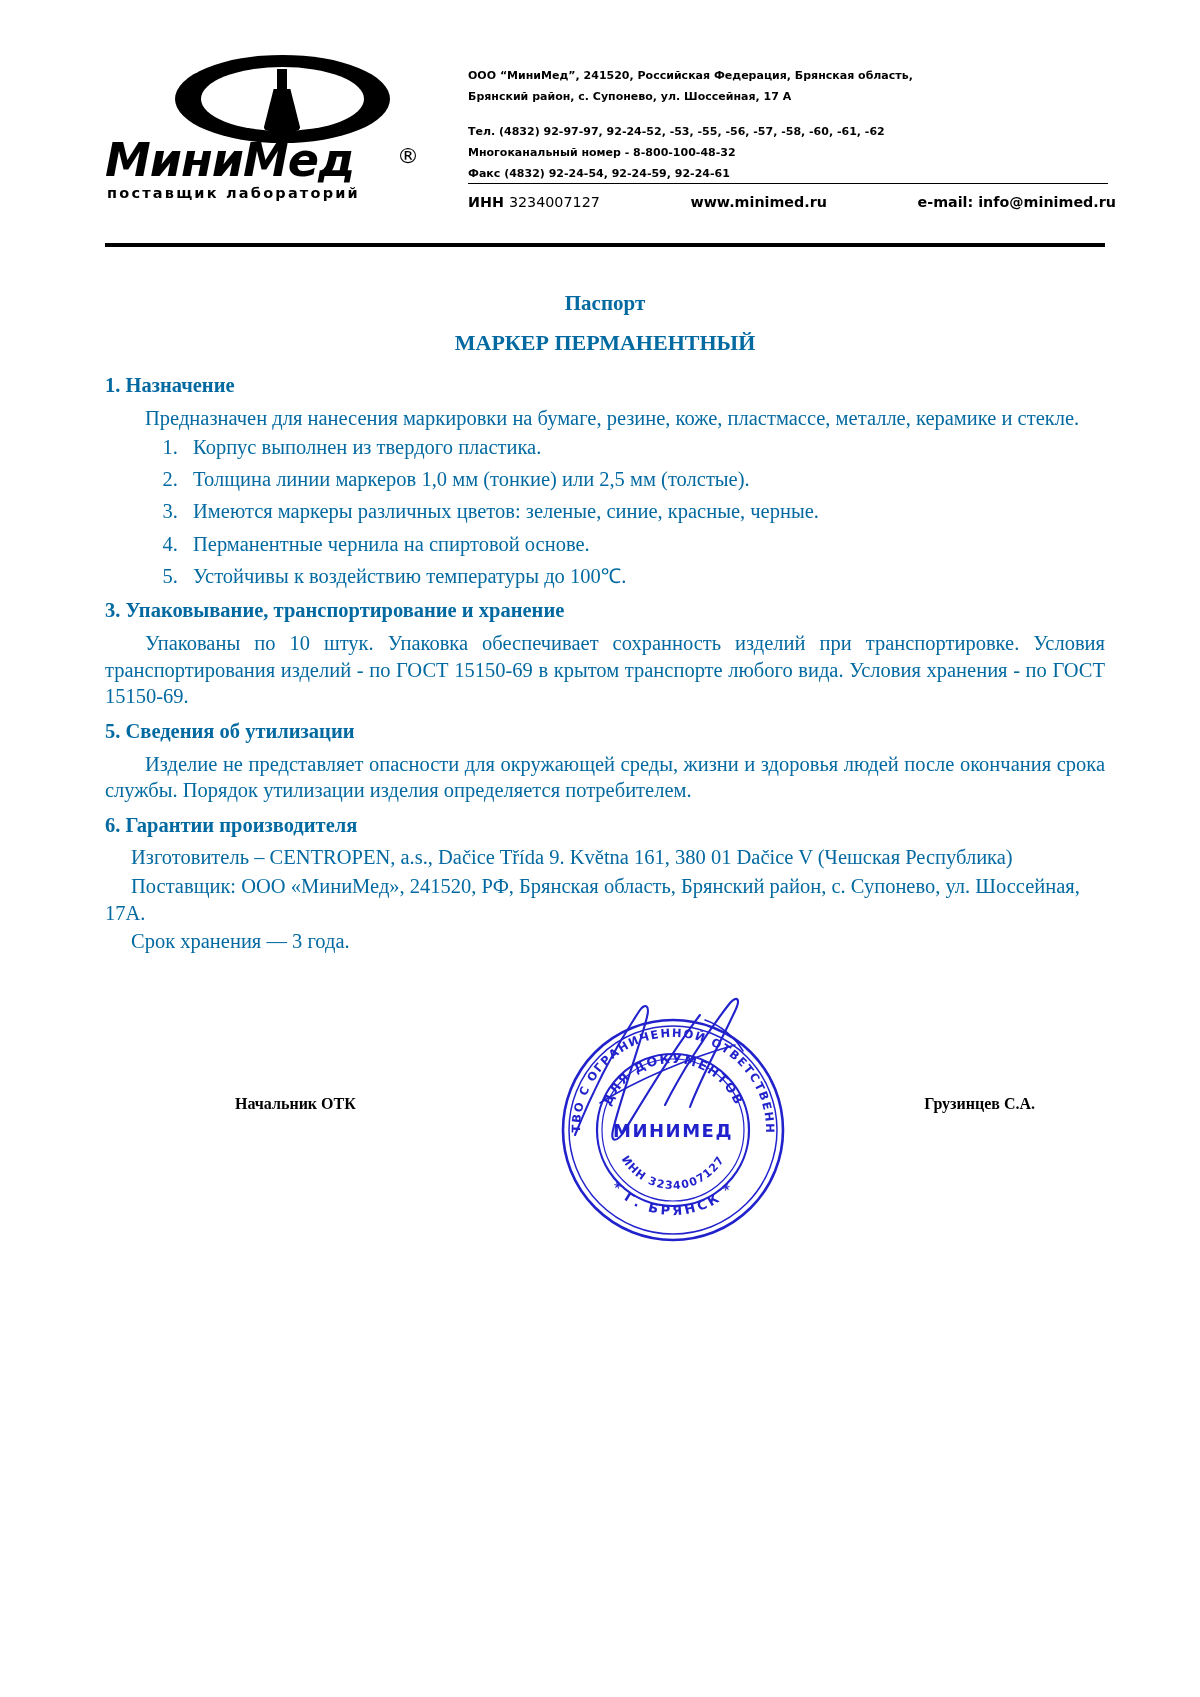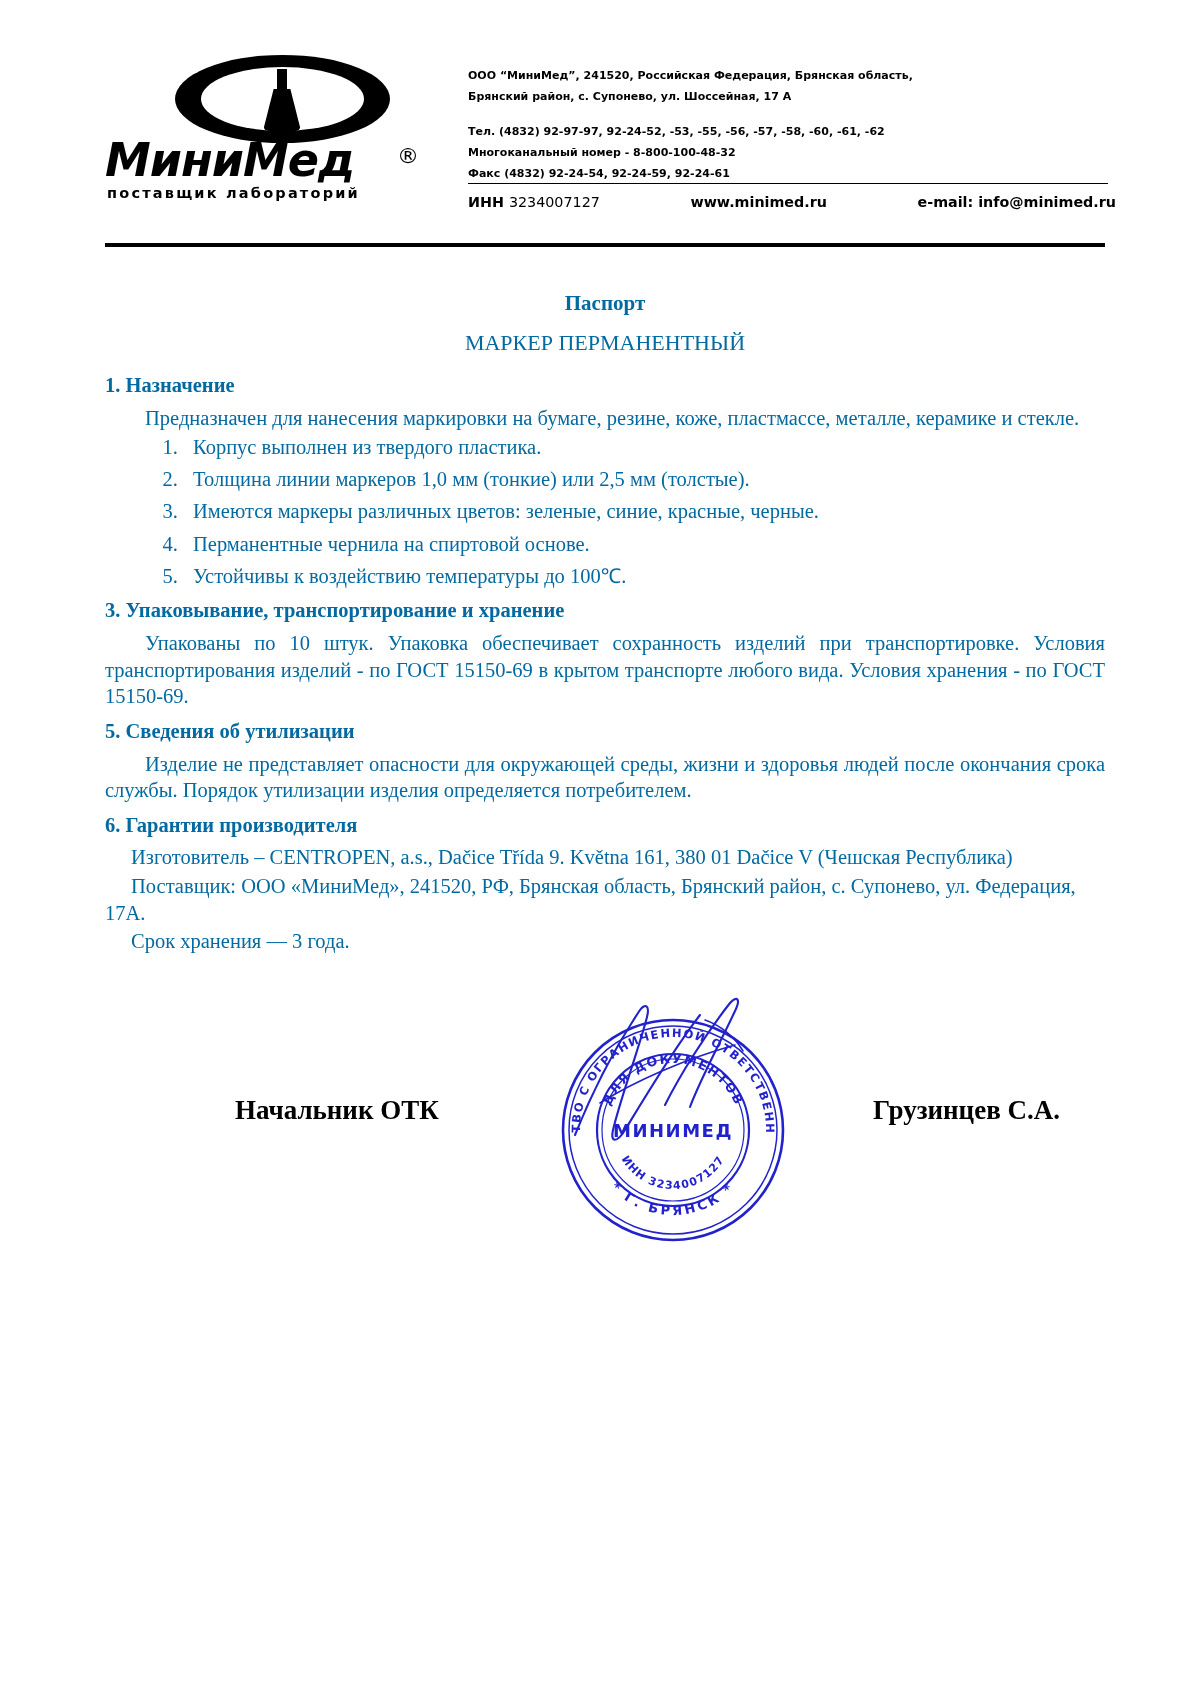--- a/index.html
+++ b/index.html
@@ -184,21 +184,21 @@
     line-height: 1.30;
     color: #0369a1;
   }
   .t-title {
     font-weight: bold;
     font-size: 21px;
     text-align: center;
     margin-bottom: 12px;
   }
   .t-subtitle {
-    font-weight: normal;
+    font-weight: bold;
     font-size: 22px;
     text-align: center;
     margin-bottom: 14px;
   }
   .sec-head {
     font-weight: bold;
     font-size: 20.5px;
     text-align: left;
     margin-top: 8px;
     margin-bottom: 6px;
@@ -230,24 +230,24 @@
   
   .sign-row {
     position: absolute;
     left: 105px;
     top: 1095px;
     width: 1000px;
     display: flex;
     justify-content: space-between;
     font-family: "Liberation Serif", serif;
     font-weight: bold;
-    font-size: 27px;
+    font-size: 16px;
   }
   .sign-left { margin-left: 130px; }
-  .sign-right { margin-right: 45px; }
+  .sign-right { margin-right: 70px; }
 
   
   .stamp {
     position: absolute;
     left: 558px;
     top: 1015px;
     width: 230px;
     height: 230px;
   }
   .stamp svg { display: block; }
@@ -322,21 +322,21 @@
     </ol>
 
     <div class="sec-head">3.  Упаковывание, транспортирование и хранение</div>
     <p class="para">Упакованы по 10 штук. Упаковка обеспечивает сохранность изделий при транспортировке. Условия транспортирования изделий - по ГОСТ 15150-69 в крытом транспорте любого вида. Условия хранения - по ГОСТ 15150-69.</p>
 
     <div class="sec-head">5.  Сведения об утилизации</div>
     <p class="para">Изделие не представляет опасности для окружающей среды, жизни и здоровья людей после окончания срока службы. Порядок утилизации изделия определяется потребителем.</p>
 
     <div class="sec-head">6.  Гарантии производителя</div>
     <p class="warranty-line">Изготовитель – CENTROPEN, a.s., Dačice Třída 9. Května 161, 380 01 Dačice V (Чешская Республика)</p>
-    <p class="warranty-line wrap">Поставщик: ООО «МиниМед», 241520, РФ, Брянская область, Брянский район, с. Супонево, ул. Федерация, 17А.</p>
+    <p class="warranty-line wrap">Поставщик: ООО «МиниМед», 241520, РФ, Брянская область, Брянский район, с. Супонево, ул. Шоссейная, 17А.</p>
     <p class="warranty-line">Срок хранения — 3 года.</p>
   </div>
 
   <div class="sign-row">
     <div class="sign-left">Начальник ОТК</div>
     <div class="sign-right">Грузинцев С.А.</div>
   </div>
 
   <div class="signature-scribble">
     <svg width="250" height="180" viewBox="0 0 250 180" fill="none" xmlns="http://www.w3.org/2000/svg">

